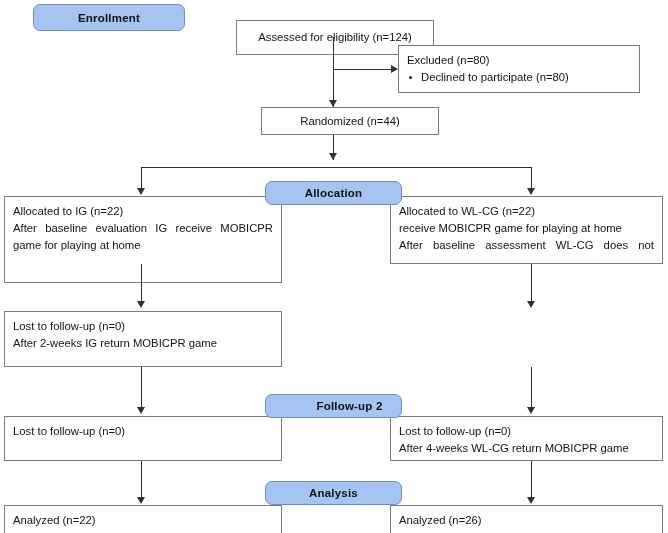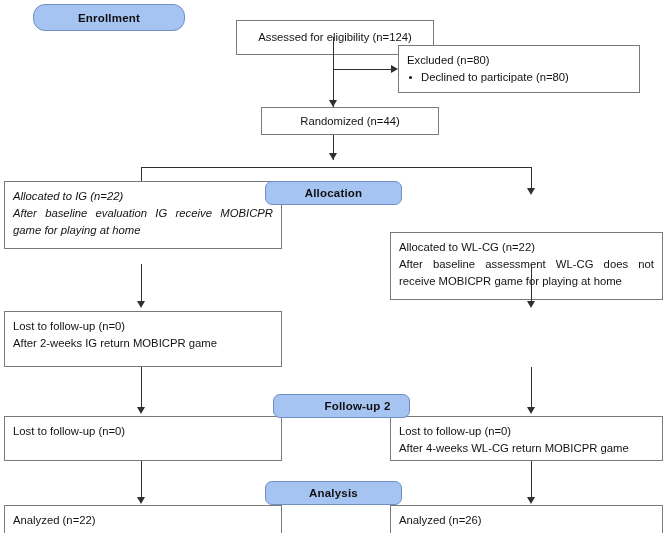--- a/index.html
+++ b/index.html
@@ -102,21 +102,21 @@
     height: 3px;
     border-radius: 50%;
     background: #131313;
   }
 </style>
 </head>
 <body>
 
 <div id="diagram">
 
-  <div class="badge" style="left:33px; top:4px; width:152px; height:27px;border-radius:12px;">
+  <div class="badge" style="left:33px; top:4px; width:152px; height:27px;">
     <span>Enrollment</span>
   </div>
 
   <div class="box centered" style="left:236px; top:2px; width:198px; height:35px;margin-top:18px;">
     <span class="line">Assessed for eligibility (n=124)</span>
   </div>
 
   <div class="vline" style="left:333px; top:37px; height:70px;"></div>
 
   <div class="hline" style="left:333px; top:69px; width:58px;"></div>
@@ -141,50 +141,50 @@
   <div class="hline" style="left:141px; top:167px; width:390px;"></div>
   <div class="vline" style="left:141px; top:167px; height:22px;"></div>
   <div class="arrow-down" style="left:137px; top:188px;"></div>
   <div class="vline" style="left:531px; top:167px; height:22px;"></div>
   <div class="arrow-down" style="left:527px; top:188px;"></div>
 
   <div class="badge" style="left:265px; top:181px; width:137px; height:24px;">
     <span>Allocation</span>
   </div>
 
-  <div class="box" style="left:4px; top:181px; width:278px; height:68px;font-style:italic;">
+  <div class="box" style="left:4px; top:196px; width:278px; height:87px;">
     <span class="line">Allocated to IG (n=22)</span>
     <span class="line just">After baseline evaluation IG receive MOBICPR</span>
     <span class="line nojust">game for playing at home</span>
   </div>
 
-  <div class="box" style="left:390px; top:196px; width:273px; height:68px;margin-top:36px;">
+  <div class="box" style="left:390px; top:196px; width:273px; height:68px;">
     <span class="line">Allocated to WL-CG (n=22)</span>
+    <span class="line nojust">receive MOBICPR game for playing at home</span>
     <span class="line just">After baseline assessment WL-CG does not</span>
-    <span class="line nojust">receive MOBICPR game for playing at home</span>
   </div>
 
   <div class="vline" style="left:141px; top:264px; height:38px;"></div>
   <div class="arrow-down" style="left:137px; top:301px;"></div>
   <div class="vline" style="left:531px; top:264px; height:38px;"></div>
   <div class="arrow-down" style="left:527px; top:301px;"></div>
 
 
   <div class="box" style="left:4px; top:311px; width:278px; height:56px;">
     <span class="line">Lost to follow-up (n=0)</span>
     <span class="line">After 2-weeks IG return MOBICPR game</span>
   </div>
 
 
   <div class="vline" style="left:141px; top:367px; height:41px;"></div>
   <div class="arrow-down" style="left:137px; top:407px;"></div>
   <div class="vline" style="left:531px; top:367px; height:41px;"></div>
   <div class="arrow-down" style="left:527px; top:407px;"></div>
 
-  <div class="badge" style="left:273px; top:394px; width:137px; height:24px;padding-left:32px;">
+  <div class="badge" style="left:265px; top:394px; width:137px; height:24px;padding-left:32px;">
     <span>Follow-up 2</span>
   </div>
 
   <div class="box" style="left:4px; top:416px; width:278px; height:45px;">
     <span class="line">Lost to follow-up (n=0)</span>
   </div>
 
   <div class="box" style="left:390px; top:416px; width:273px; height:45px;">
     <span class="line">Lost to follow-up (n=0)</span>
     <span class="line">After 4-weeks WL-CG return MOBICPR game</span>

